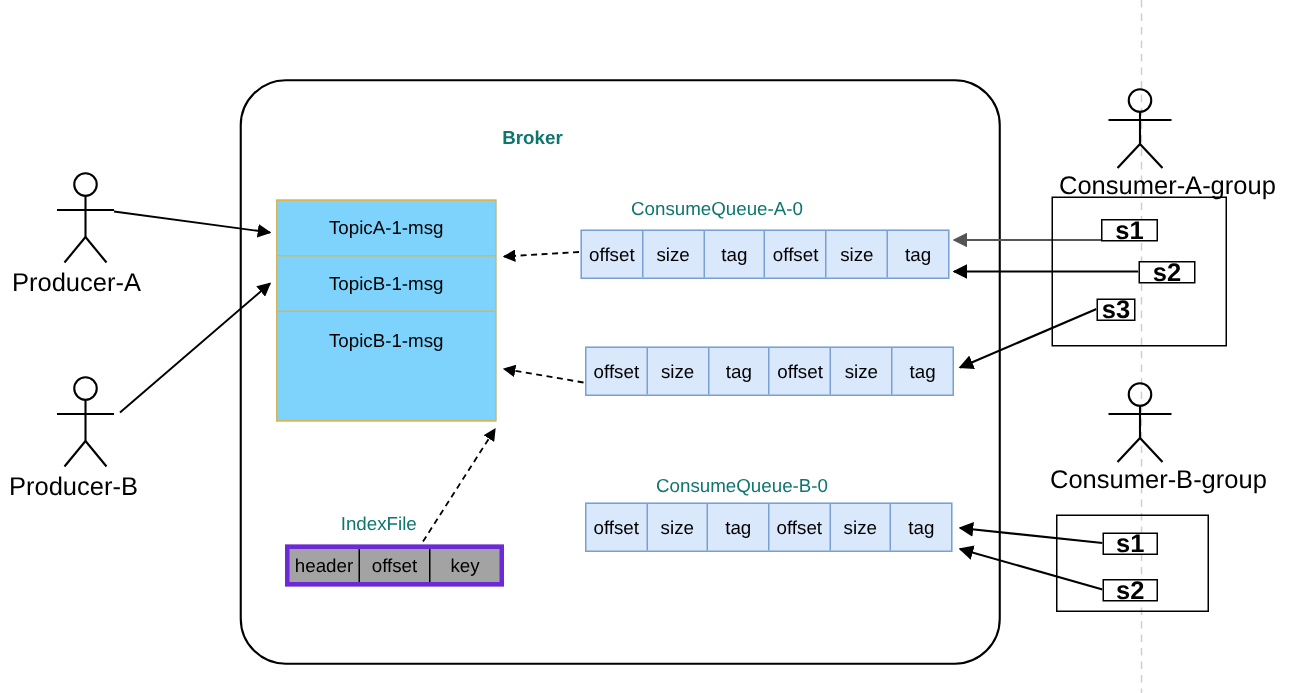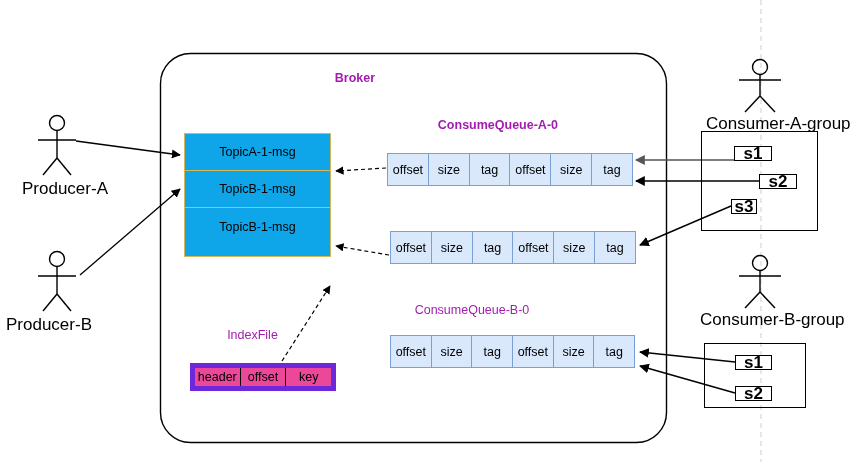--- a/index.html
+++ b/index.html
@@ -4,47 +4,47 @@
 <style>
   html,body{margin:0;padding:0;background:#ffffff;}
   body{
     width:864px;height:462px;position:relative;overflow:hidden;
     font-family:"Liberation Sans","DejaVu Sans",sans-serif;
     color:#000000;
   }
   #canvas{position:absolute;left:0;top:0;width:864px;height:462px;}
   .svg-layer{position:absolute;left:0;top:0;width:864px;height:462px;pointer-events:none;}
   .lbl{
-    position:absolute;font-size:12.5px;line-height:14px;color:#a21caf;
-    white-space:nowrap;text-align:center;
+    position:absolute;font-size:12.5px;line-height:14px;color:#0f766e;
+    white-space:nowrap;text-align:center;margin-top:14px;
   }
   
   #commitlog{
-    position:absolute;left:184px;top:133px;width:147px;height:124px;
-    background:#0ea5e9;border:1px solid #d6b656;box-sizing:border-box;
+    position:absolute;left:184px;top:133px;width:147px;height:148px;
+    background:#7dd3fc;border:1px solid #d6b656;box-sizing:border-box;
   }
   #commitlog .row{
     height:37px;box-sizing:border-box;border-bottom:1px solid #d6b656;
     display:flex;align-items:center;justify-content:center;font-size:12.5px;
   }
   #commitlog .row:last-child{border-bottom:none;}
   
   .queue{
     position:absolute;height:33px;display:flex;
     background:#dae8fc;border:1px solid #7a9fd4;box-sizing:border-box;
   }
   .queue .qcell{
     flex:1 1 0;box-sizing:border-box;border-right:1px solid #7a9fd4;
     display:flex;align-items:center;justify-content:center;font-size:12.5px;
   }
   .queue .qcell:last-child{border-right:none;}
   
   #indexfile{
     position:absolute;left:190px;top:363px;width:146px;height:28px;
-    display:flex;background:#ec4899;border:5px solid #6d28d9;box-sizing:border-box;
+    display:flex;background:#a3a3a3;border:3px solid #6d28d9;box-sizing:border-box;
   }
   #indexfile .icell{
     flex:1 1 0;box-sizing:border-box;border-right:1px solid #000;
     display:flex;align-items:center;justify-content:center;font-size:12.5px;
   }
   #indexfile .icell:last-child{border-right:none;}
   
   .group-box{position:absolute;border:1.3px solid #000;background:transparent;box-sizing:border-box;}
   .sbox{
     position:absolute;border:1.3px solid #000;background:#ffffff;box-sizing:border-box;
@@ -119,24 +119,24 @@
 
     <line x1="735" y1="362" x2="640" y2="352" stroke="#000" stroke-width="1.4" marker-end="url(#arrow)"></line>
     <line x1="735" y1="393" x2="640" y2="366" stroke="#000" stroke-width="1.4" marker-end="url(#arrow)"></line>
   </svg>
 
   <div class="lbl" style="left:300px;top:71px;width:110px;font-weight:bold;">Broker</div>
 
 
   <div class="lbl" style="left:205px;top:328px;width:95px;">IndexFile</div>
 
-  <div class="lbl" style="left:398px;top:118px;width:160px;text-align:right;font-weight:bold;">ConsumeQueue-A-0</div>
-  <div class="lbl" style="left:392px;top:303px;width:160px;text-align:center;">ConsumeQueue-B-0</div>
+  <div class="lbl" style="left:398px;top:118px;width:160px;text-align:center;">ConsumeQueue-A-0</div>
+  <div class="lbl" style="left:392px;top:303px;width:160px;text-align:right;">ConsumeQueue-B-0</div>
 
-  <div class="actor-label" style="left:22px;top:179px;">Producer-A</div>
+  <div class="actor-label" style="left:8px;top:179px;">Producer-A</div>
   <div class="actor-label" style="left:6px;top:315px;">Producer-B</div>
   <div class="actor-label" style="left:706px;top:114px;">Consumer-A-group</div>
   <div class="actor-label" style="left:700px;top:310px;text-align:center;">Consumer-B-group</div>
 
   <div id="commitlog">
     <div class="row">TopicA-1-msg</div>
     <div class="row">TopicB-1-msg</div>
     <div class="row">TopicB-1-msg</div>
   </div>
 

